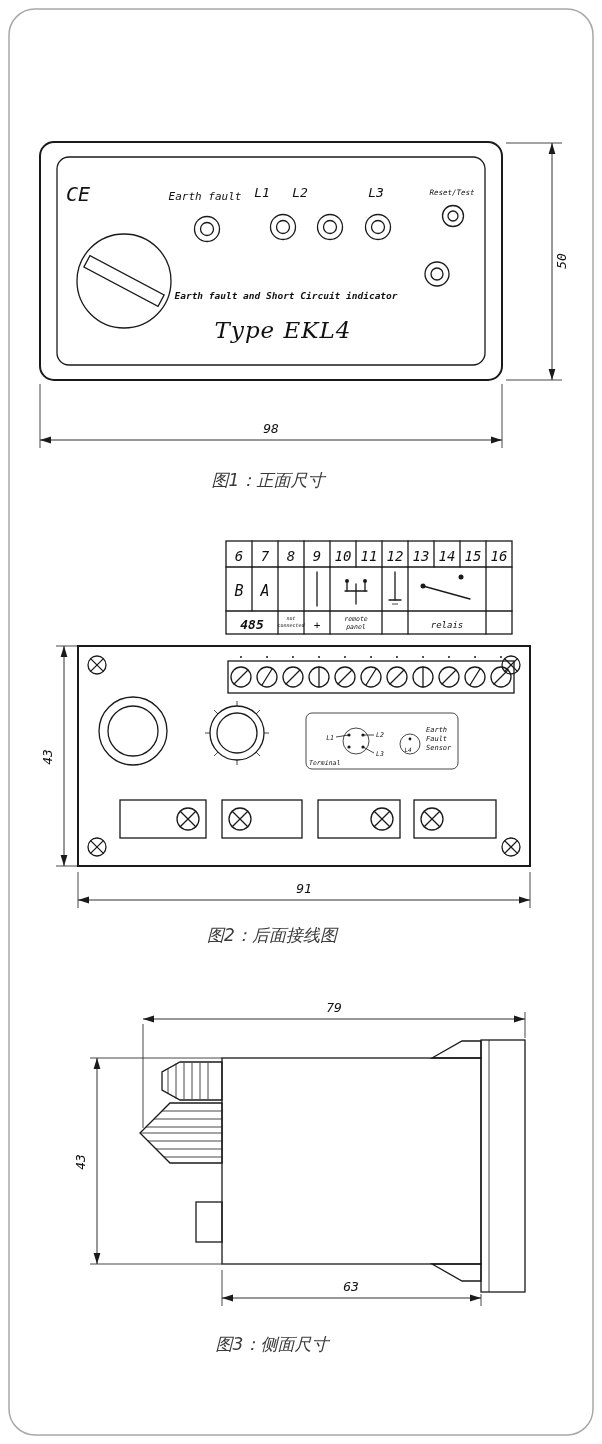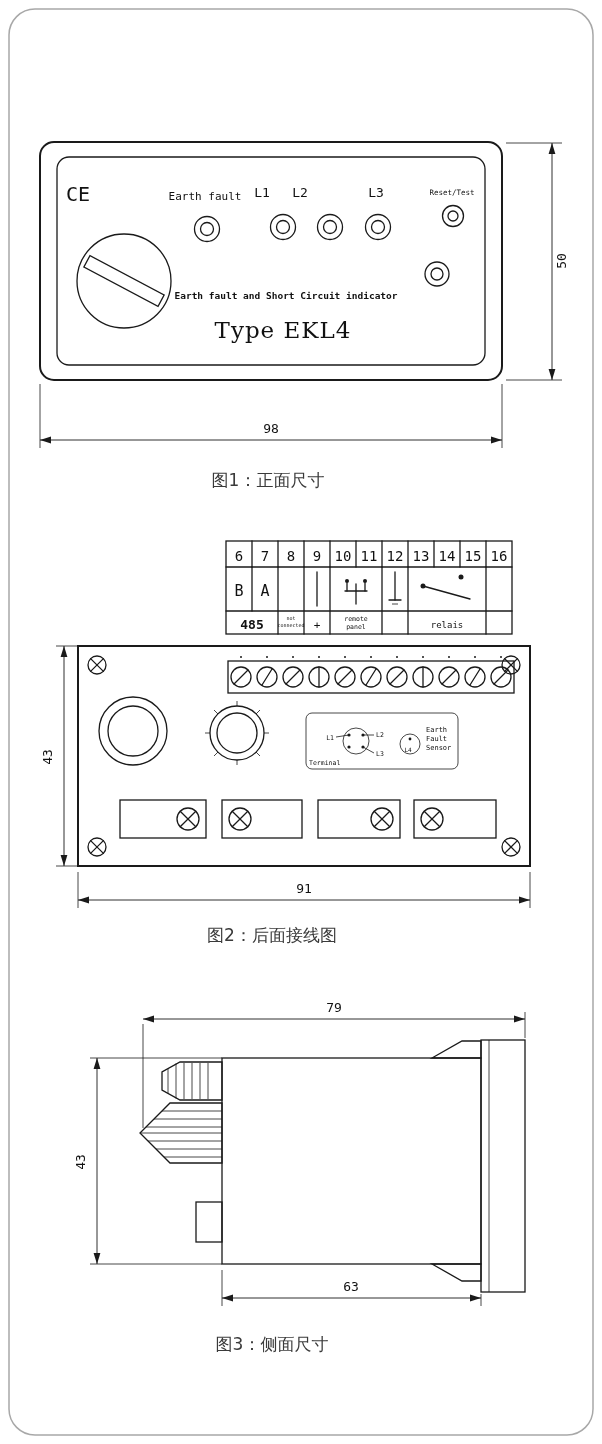--- a/index.html
+++ b/index.html
@@ -1,16 +1,16 @@
 <!DOCTYPE html>
 <html><head>
 <meta charset="utf-8">
 <style>
   html,body{margin:0;padding:0;background:#fff;}
-  .page{width:602px;height:1444px;position:relative;background:#ffffff;overflow:hidden;}
+  .page{width:602px;height:1444px;position:relative;background:#ffffff;overflow:hidden;font-style:italic;}
   svg{display:block;}
   .ln{stroke:#1a1a1a;fill:none;stroke-width:1.3;stroke-linecap:round;}
   .ln2{stroke:#1a1a1a;fill:none;stroke-width:2;}
   .thin{stroke:#1a1a1a;fill:none;stroke-width:0.8;}
   .dim{stroke:#1a1a1a;fill:none;stroke-width:0.9;}
   .dot{fill:#1a1a1a;stroke:none;}
   text{fill:#111;}
   .mono{font-family:"DejaVu Sans Mono",monospace;}
   .cn{font-family:"DejaVu Sans",sans-serif;fill:#3a3a3a;}
   .serif{font-family:"DejaVu Serif",serif;}

